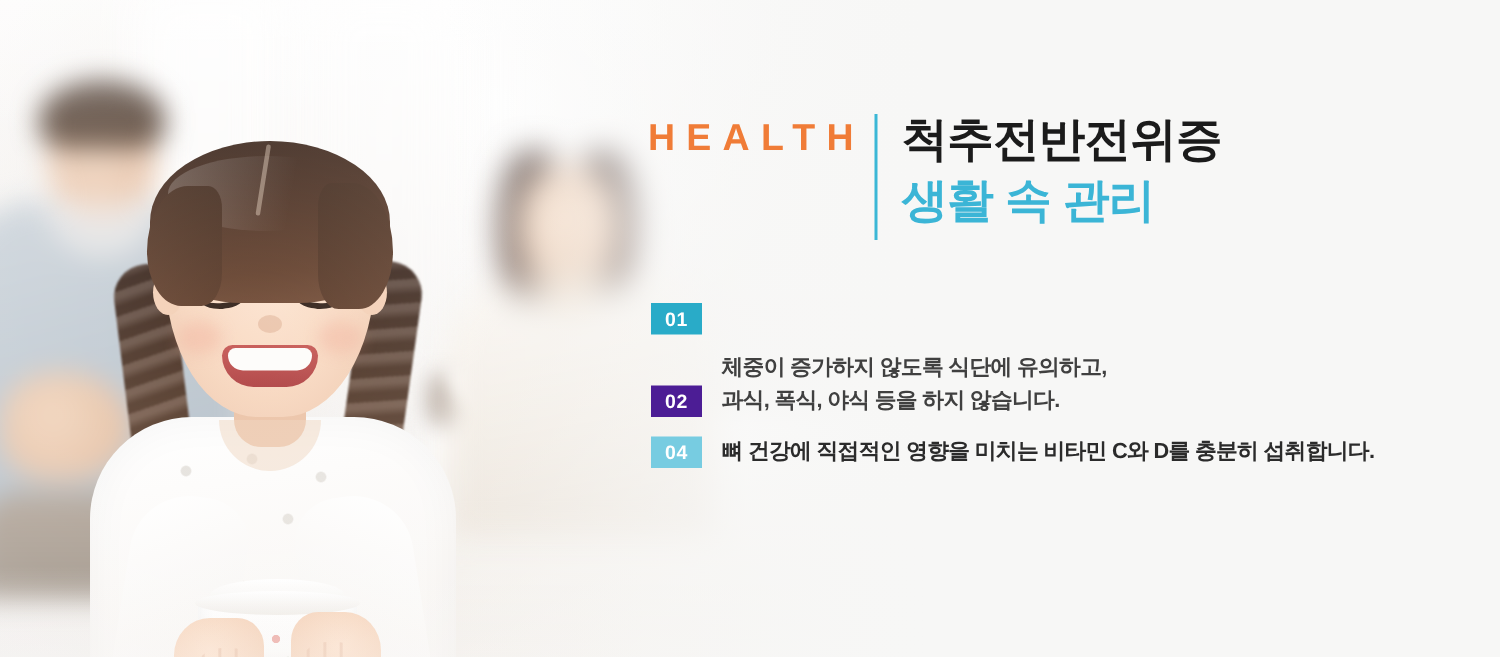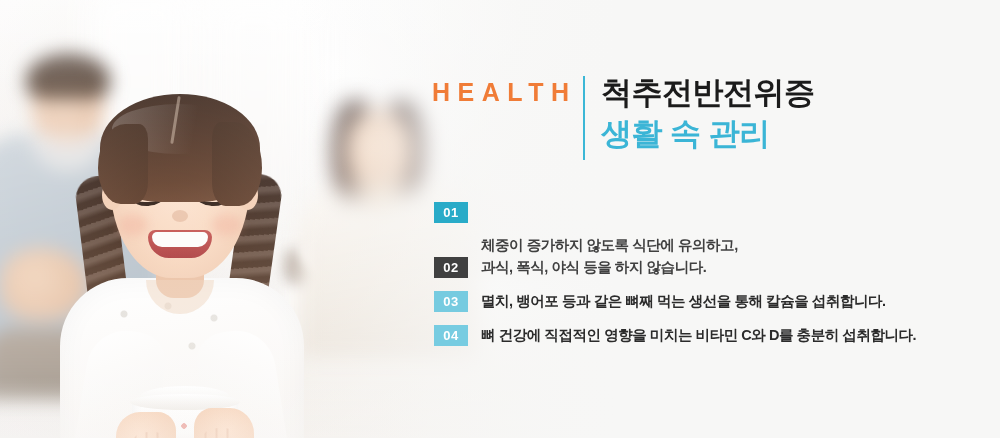--- a/index.html
+++ b/index.html
@@ -841,29 +841,25 @@
       </div>
     </div>
 
     <div class="advice-list">
 
       <div class="advice-item">
         <div class="advice-num" style="background: rgb(41, 171, 200); color: rgb(255, 255, 255);">01</div>
       </div>
 
       <div class="advice-item">
-        <div class="advice-num" style="background: #404040; color: rgb(255, 255, 255);">02</div>
+        <div class="advice-num" style="background: #4c1d95; color: rgb(255, 255, 255);">02</div>
         <div class="advice-text" style="color: #404040;">체중이 증가하지 않도록 식단에 유의하고,
 과식, 폭식, 야식 등을 하지 않습니다.</div>
       </div>
 
-      <div class="advice-item">
-        <div class="advice-num" style="background: rgb(118, 203, 224); color: rgb(255, 255, 255);">03</div>
-        <div class="advice-text" style="color: rgb(43, 43, 43);">멸치, 뱅어포 등과 같은 뼈째 먹는 생선을 통해 칼슘을 섭취합니다.</div>
-      </div>
 
       <div class="advice-item">
         <div class="advice-num" style="background: rgb(119, 204, 225); color: rgb(255, 255, 255);">04</div>
         <div class="advice-text" style="color: rgb(43, 43, 43);">뼈 건강에 직접적인 영향을 미치는 비타민 C와 D를 충분히 섭취합니다.</div>
       </div>
 
     </div>
   </div>
 </div>
 

